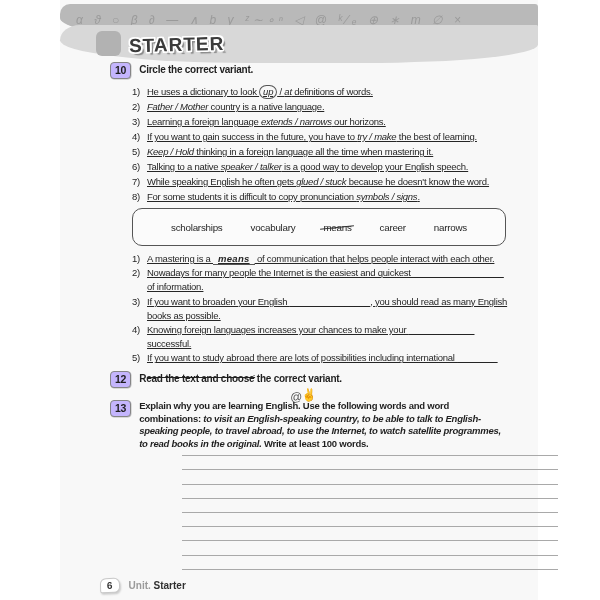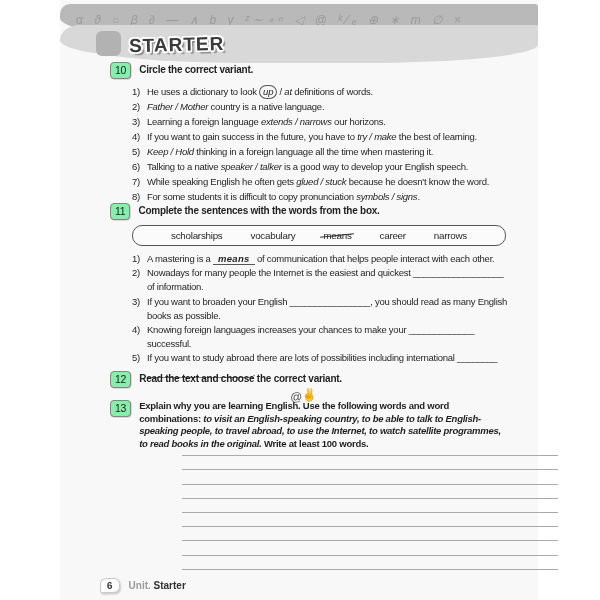--- a/index.html
+++ b/index.html
@@ -17,31 +17,31 @@
   .unit-square { position:absolute; top:31px; left:36px; width:25px; height:25px; background:#b2b2b2; border-radius:6px; }
   .unit-title { position:absolute; top:34px; left:69px; font-size:19px; font-weight:900; letter-spacing:1px;
     color:#3b3b3b; transform:rotate(-1.5deg);
     text-shadow:-1.5px -1.5px 0 #fff, 1.5px -1.5px 0 #fff, -1.5px 1.5px 0 #fff, 1.5px 1.5px 0 #fff,
       -1.5px 0 0 #fff, 1.5px 0 0 #fff, 0 -1.5px 0 #fff, 0 1.5px 0 #fff, 3px 3px 1px rgba(110,110,110,.75); }
 
   
   .ex { position:absolute; left:50px; right:28px; color:#262626; font-size:9.5px; letter-spacing:-0.25px; }
   .ex10 { top:62px; } .ex11 { top:203px; } .ex12 { top:371px;text-align:center; } .ex13 { top:400px; }
   .ex-head { display:flex; gap:8px; align-items:flex-start; }
-  .numbox { flex:none; border:1.2px solid #858585; background:#86efac; border-radius:4px; padding:0 4px;
-    font-weight:400; font-size:10.5px; line-height:15px; height:17px; box-shadow:0.5px 0.5px 0 #bbb; color:#1d1d1d; }
+  .numbox { flex:none; border:1.2px solid #858585; background:#c4b5fd; border-radius:4px; padding:0 4px;
+    font-weight:700; font-size:10.5px; line-height:15px; height:17px; box-shadow:0.5px 0.5px 0 #bbb; color:#1d1d1d; }
   .ex-title { font-weight:700; font-size:10px; line-height:16px; color:#1f1f1f; }
   .items { margin:5px 0 0 22px; }
   .item, .sentence { display:flex; line-height:15px; white-space:nowrap; }
   .sentence { line-height:14.2px; white-space:normal; }
   .inum { flex:none; width:15px; }
-  .itext { flex:1; }
+  .itext { flex:1;text-decoration:underline; }
 
   
-  .wordbox { margin:5px 0 0 22px; width:374px; height:21px; border:1.4px solid #555; border-radius:10px;
+  .wordbox { margin:5px 0 0 22px; width:374px; height:38px; border:1.4px solid #555; border-radius:10px;
     background:#fbfbfb; display:flex; align-items:center; justify-content:center; }
   .wordbox span { margin:0 14px; font-size:9.8px; }
   .sentences { margin:6px 0 0 22px; }
   .sentence .itext { white-space:normal; }
 
   
   .it { font-style:italic; }
   .bd { font-weight:700; }
   .hw { font-weight:700; font-style:italic; padding:0 5px; border-bottom:1.1px solid #555; letter-spacing:.3px; }
   .circ { border:1.1px solid #555; border-radius:50% / 60%; padding:0 3px 1px; font-style:italic; }
@@ -112,24 +112,20 @@
             <span class="itext"><span>While speaking English he often gets </span><span class="it">glued / stuck</span><span> because he doesn't know the word.</span></span>
           </div>
         <div class="item">
             <span class="inum">8)</span>
             <span class="itext"><span>For some students it is difficult to copy pronunciation </span><span class="it">symbols / signs</span><span>.</span></span>
           </div>
       </div>
     </section>
 
     <section class="ex ex11">
-      <div class="ex-head">
-        <span class="numbox">11</span>
-        <span class="ex-title">Complete the sentences with the words from the box.</span>
-      </div>
       <div class="wordbox">
           <span>scholarships</span>
           <span>vocabulary</span>
           <span class="strike">means</span>
           <span>career</span>
           <span>narrows</span>
         </div>
       <div class="sentences">
         <div class="sentence">
             <span class="inum">1)</span>

